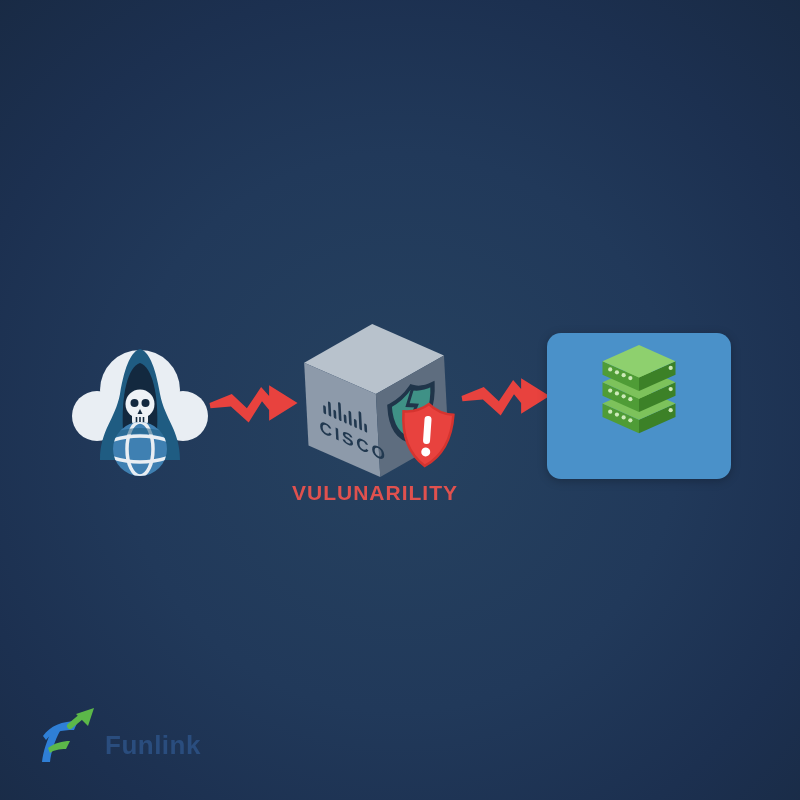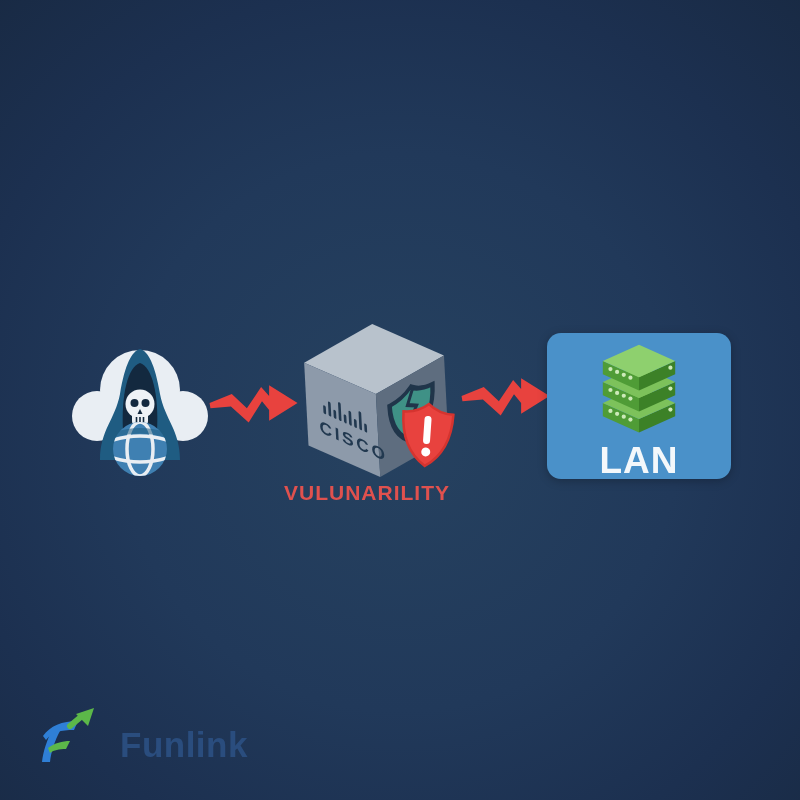--- a/index.html
+++ b/index.html
@@ -23,21 +23,21 @@
     letter-spacing:.3px;
   }
   .node{position:absolute;}
   .attacker-svg{left:70px;top:334px;width:140px;height:142px;}
   .arrow1{left:207px;top:379px;width:94px;height:48px;}
   .arrow2{left:459px;top:372px;width:94px;height:48px;}
   .cube-svg{left:296px;top:316px;width:172px;height:166px;}
   .vuln-caption{
     position:absolute;
     left:284px;top:481px;width:182px;
-    text-align:left;
+    text-align:center;
     color:#e0514e;
     font-size:21px;
     font-weight:700;
     letter-spacing:1px;
   }
   .lan-box{
     position:absolute;
     left:547px;top:333px;width:184px;height:146px;
     background:#4a91c9;
     border-radius:14px;
@@ -53,24 +53,24 @@
     line-height:1;
     margin-top:2px;
   }
   .footer-logo{
     position:absolute;
     left:30px;top:700px;
     display:flex;align-items:center;
   }
   .brand-text{
     color:#2a4d7e;
-    font-size:35px;
+    font-size:26px;
     font-weight:700;
     letter-spacing:.5px;
-    margin-left:18px;
+    margin-left:3px;
     margin-top:18px;
   }
 </style>
 </head>
 <body>
 
 <div class="canvas">
 
 
   <svg class="node attacker-svg" viewBox="0 0 140 142">
@@ -187,21 +187,20 @@
         <polygon points="12,21 50,38 50,52 12,35" fill="#4f9c36"></polygon>
         <polygon points="50,38 88,21 88,35 50,52" fill="#3c8127"></polygon>
         <polygon points="50,4 88,21 50,38 12,21" fill="#8ed06e"></polygon>
         <circle cx="20" cy="29.5" r="2.2" fill="#cdeab9"></circle>
           <circle cx="27" cy="32.5" r="2.2" fill="#cdeab9"></circle>
         <circle cx="34" cy="35.5" r="2.2" fill="#cdeab9"></circle>
           <circle cx="41" cy="38.5" r="2.2" fill="#cdeab9"></circle>
         <circle cx="83" cy="28" r="2.2" fill="#cdeab9"></circle>
       </g>
     </svg>
-    <div class="lan-label">LAN</div>
   </div>
 
   <div class="footer-logo">
     <svg width="72" height="72" viewBox="0 0 72 72">
 
       <path d="M22,30 C17,40 13,52 12,62 L20,62 C21,52 25,40 30,31 Z" fill="#2f7fd6"></path>
 
       <path d="M13,36 C20,26 32,21 48,21 L44,30 C31,30 22,32 16,40 Z" fill="#2f7fd6"></path>
 
       <path d="M18,48 C25,43 32,41 40,41 L36,49 C29,49 24,50 20,53 Z" fill="#5cb849"></path>

